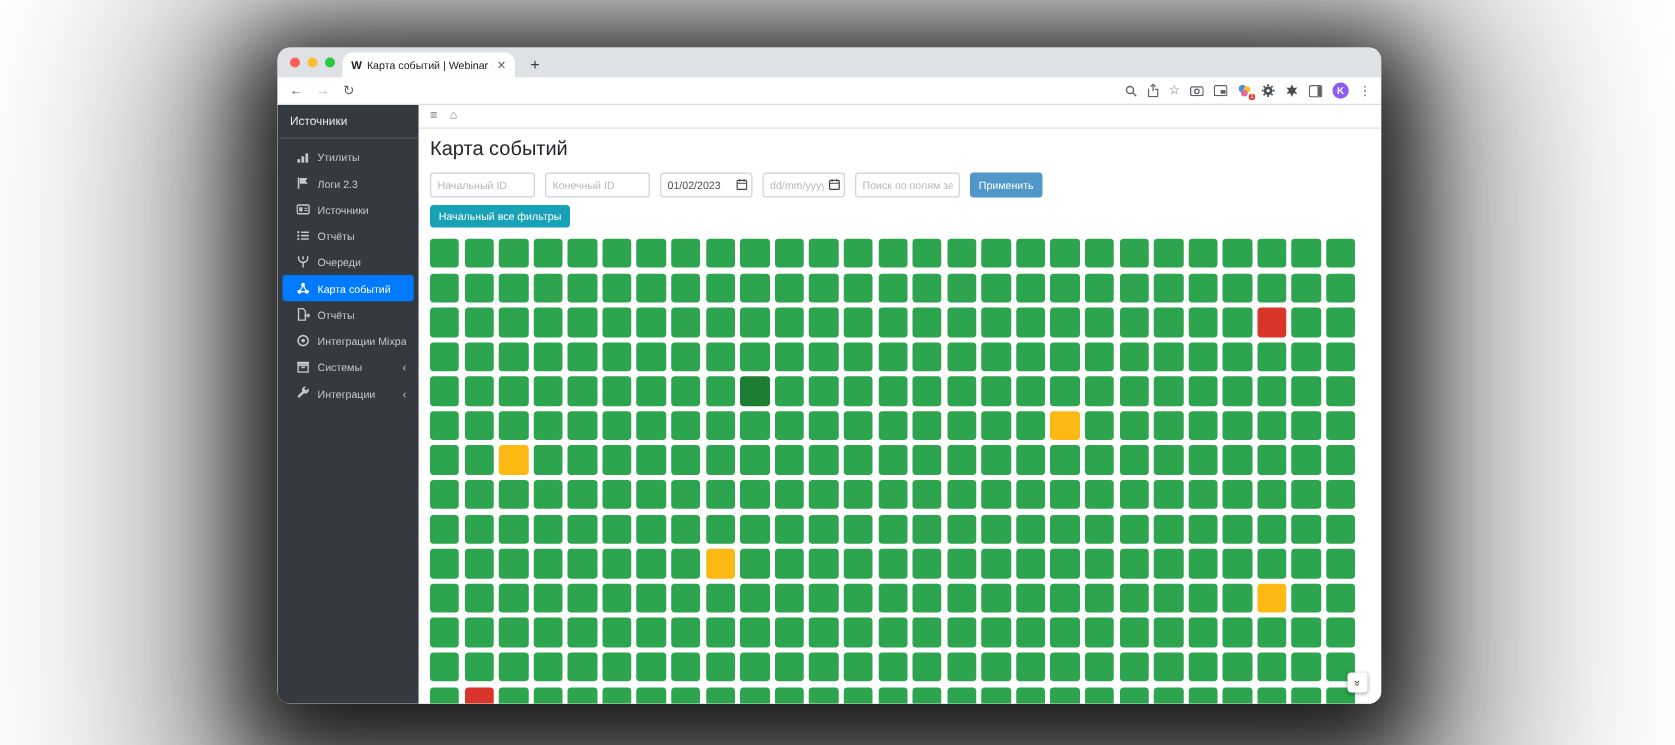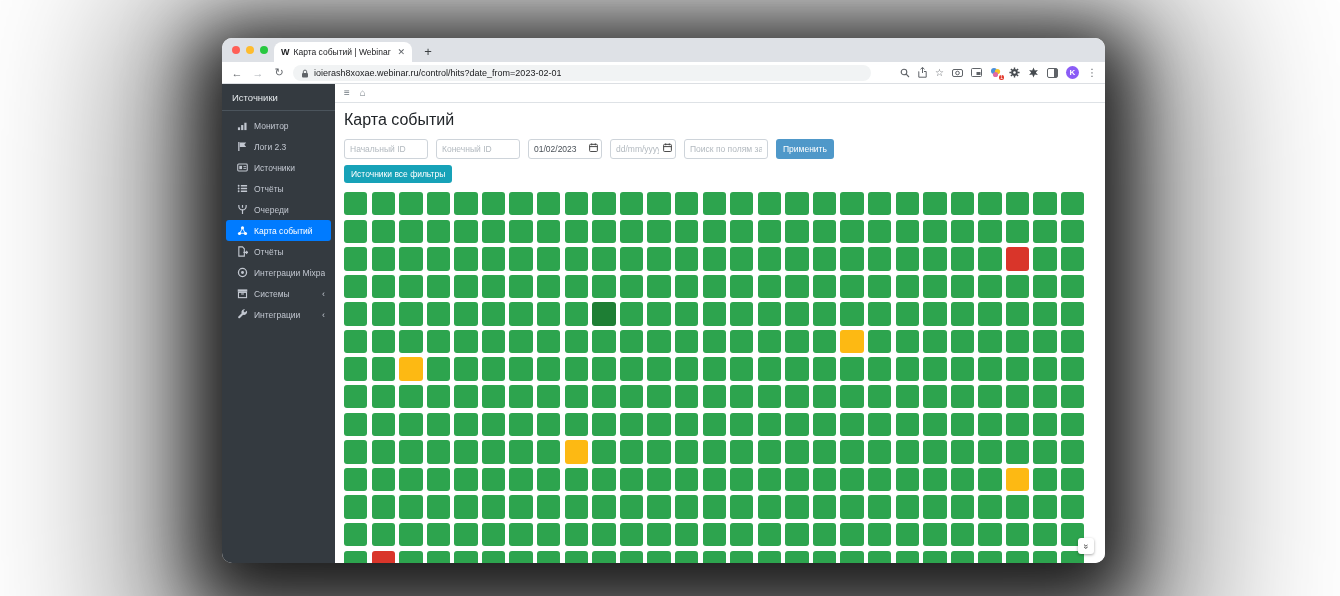--- a/index.html
+++ b/index.html
@@ -91,29 +91,20 @@
         <span class="t-title">Карта событий | Webinar Gate</span>
         <span class="t-close">✕</span>
       </div>
       <div class="newtab">+</div>
     </div>
 
     <div class="toolbar">
       <span class="nav-ic">←</span>
       <span class="nav-ic dim">→</span>
       <span class="nav-ic">↻</span>
-      <div class="omnibox">
-        <span>
-          <svg width="8" height="9" viewBox="0 0 8 9">
-              <rect x="1" y="4" width="6" height="4.5" rx="1" fill="#5f6368"></rect>
-              <path d="M2.3 4V2.8a1.7 1.7 0 0 1 3.4 0V4" fill="none" stroke="#5f6368" stroke-width="1"></path>
-            </svg>
-        </span>
-        <span class="url">ioierash8xoxae.webinar.ru/control/hits?date_from=2023-02-01</span>
-      </div>
       <div class="tool-right">
         <span>
           <svg width="10" height="10" viewBox="0 0 10 10">
               <circle cx="4" cy="4" r="2.8" fill="none" stroke="#5f6368" stroke-width="1.1"></circle>
               <line x1="6.2" y1="6.2" x2="9" y2="9" stroke="#5f6368" stroke-width="1.1"></line>
             </svg>
         </span>
         <span>
           <svg width="9" height="11" viewBox="0 0 9 11">
               <path d="M4.5 0.5v5.5" stroke="#5f6368" stroke-width="1"></path>
@@ -180,21 +171,21 @@
         <div class="sb-header">Источники</div>
 
         <div class="sb-item">
           <span class="ic">
               <svg width="11" height="11" viewBox="0 0 12 12" fill="#c2c7d0">
                 <rect x="1" y="8" width="2.4" height="3"></rect>
                 <rect x="4.5" y="5.5" width="2.4" height="5.5"></rect>
                 <rect x="8" y="3" width="2.4" height="8"></rect>
               </svg>
             </span>
-          <span class="lbl">Монитор</span>
+          <span class="lbl">Утилиты</span>
         </div>
         <div class="sb-item">
           <span class="ic">
               <svg width="11" height="11" viewBox="0 0 12 12">
                 <path d="M2 1v10" stroke="#c2c7d0" stroke-width="1.4"></path>
                 <path d="M3 1.5h7L8 4l2 2.5H3z" fill="#c2c7d0"></path>
               </svg>
             </span>
           <span class="lbl">Логи 2.3</span>
         </div>
@@ -312,21 +303,21 @@
               <svg width="9" height="9" viewBox="0 0 10 10">
                   <rect x="0.7" y="1.5" width="8.6" height="8" rx="1" fill="none" stroke="#444" stroke-width="1.1"></rect>
                   <line x1="3" y1="0.5" x2="3" y2="2.5" stroke="#444" stroke-width="1.1"></line>
                   <line x1="7" y1="0.5" x2="7" y2="2.5" stroke="#444" stroke-width="1.1"></line>
                   <line x1="0.7" y1="4" x2="9.3" y2="4" stroke="#444" stroke-width="1.1"></line>
                 </svg>
             </span>
             <input class="inp" style="width: 84px;" placeholder="Поиск по полям запро">
             <button class="btn btn-apply">Применить</button>
           </div>
-          <button class="btn btn-reset">Источники все фильтры</button>
+          <button class="btn btn-reset">Начальный все фильтры</button>
 
           <div class="event-grid" style="grid-template-columns: repeat(27, 23.4px);">
               <div class="cell" style="background: rgb(45, 164, 78);"></div>
               <div class="cell" style="background: rgb(45, 164, 78);"></div>
               <div class="cell" style="background: rgb(45, 164, 78);"></div>
               <div class="cell" style="background: rgb(45, 164, 78);"></div>
               <div class="cell" style="background: rgb(45, 164, 78);"></div>
               <div class="cell" style="background: rgb(45, 164, 78);"></div>
               <div class="cell" style="background: rgb(45, 164, 78);"></div>
               <div class="cell" style="background: rgb(45, 164, 78);"></div>

